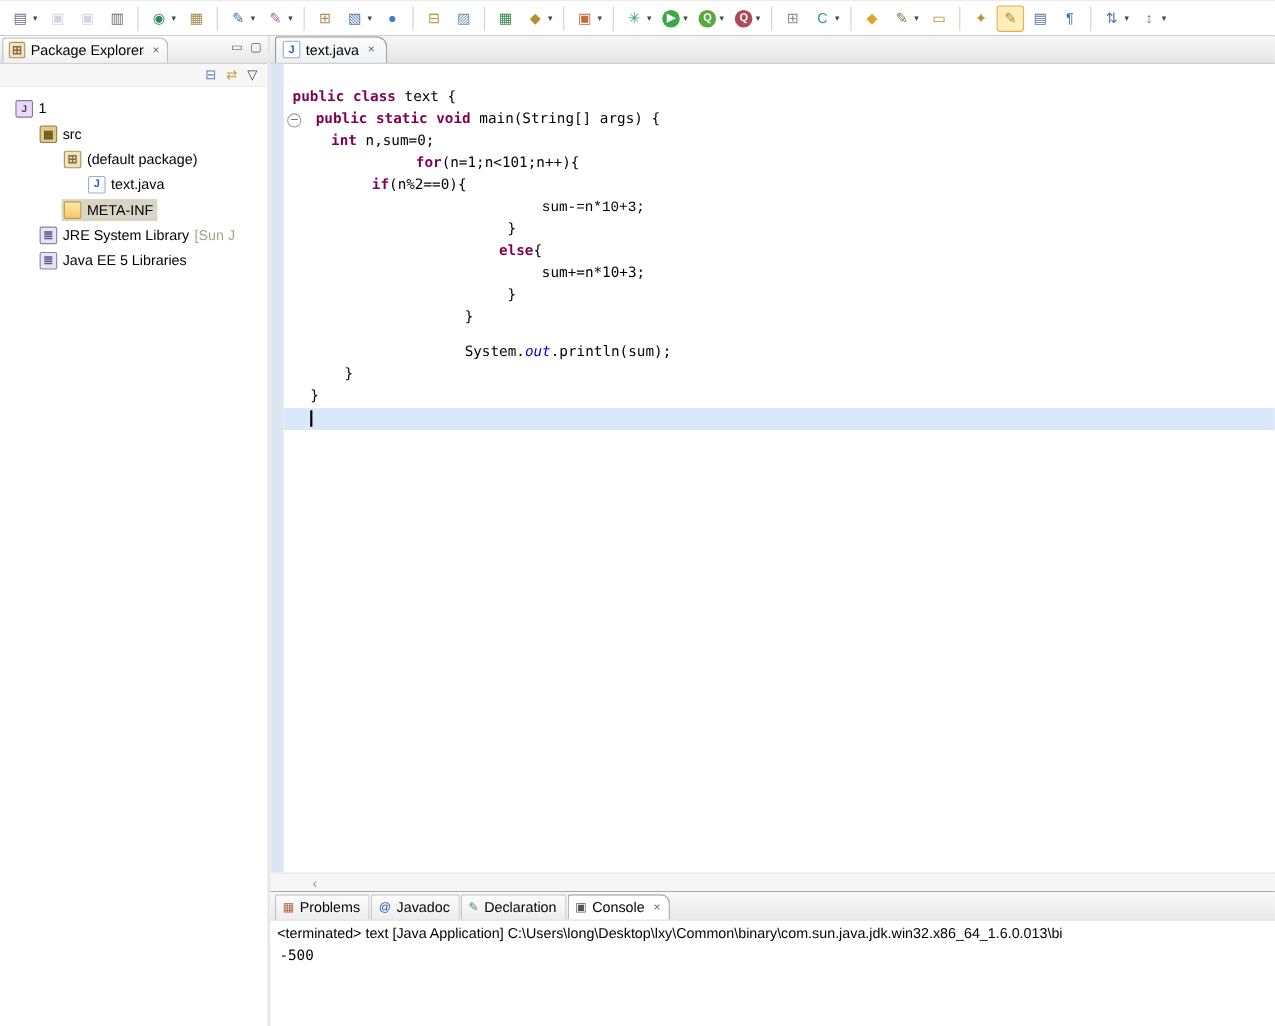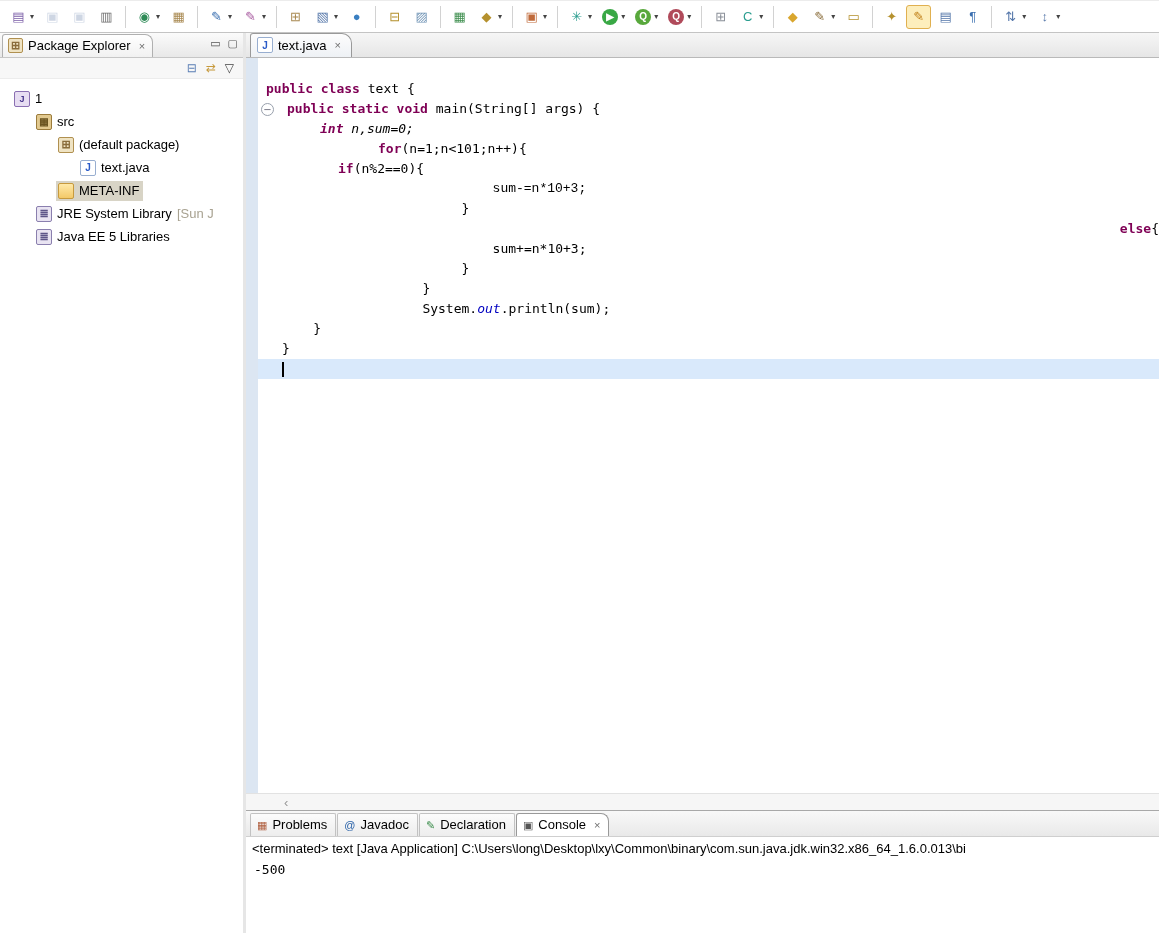--- a/index.html
+++ b/index.html
@@ -294,30 +294,30 @@
             <span>text.java</span>
             <span class="tab-close">×</span>
           </span>
         </div>
         <div class="editor-body">
           <div class="ruler"></div>
           <div class="code-host" id="code">
             <span class="fold-marker">−</span>
           <div class="code-line" style="padding-left: 8px;"><span class="tk-k">public</span><span class="tk-p"> </span><span class="tk-k">class</span><span class="tk-p"> text {</span></div>
               <div class="code-line" style="padding-left: 29px;"><span class="tk-k">public</span><span class="tk-p"> </span><span class="tk-k">static</span><span class="tk-p"> </span><span class="tk-k">void</span><span class="tk-p"> main(String[] args) {</span></div>
-              <div class="code-line" style="padding-left: 62px; font-style: italic;"><span class="tk-k">int</span><span class="tk-p"> n,sum=0;</span></div>
+              <div class="code-line" style="padding-left: 43px;"><span class="tk-k">int</span><span class="tk-p"> n,sum=0;</span></div>
               <div class="code-line" style="padding-left: 120px;"><span class="tk-k">for</span><span class="tk-p">(n=1;n&lt;101;n++){</span></div>
               <div class="code-line" style="padding-left: 80px;"><span class="tk-k">if</span><span class="tk-p">(n%2==0){</span></div>
               <div class="code-line" style="padding-left: 234.6px; font-family: Liberation Mono, monospace;"><span class="tk-p">sum-=n*10+3;</span></div>
               <div class="code-line" style="padding-left: 203.4px;"><span class="tk-p">}</span></div>
-              <div class="code-line" style="padding-left: 195.6px; text-align: right;"><span class="tk-k">else</span><span class="tk-p">{</span></div>
+              <div class="code-line" style="padding-left: 195.6px;"><span class="tk-k">else</span><span class="tk-p">{</span></div>
               <div class="code-line" style="padding-left: 234.6px;"><span class="tk-p">sum+=n*10+3;</span></div>
               <div class="code-line" style="padding-left: 203.4px;"><span class="tk-p">}</span></div>
               <div class="code-line" style="padding-left: 164.4px;"><span class="tk-p">}</span></div>
-              <div class="code-line" style="padding-left: 164.4px;"><span class="tk-p">System.</span><span class="tk-f">out</span><span class="tk-p">.println(sum);</span></div>
+              <div class="code-line" style="padding-left: 164.4px; margin-top: 12px;"><span class="tk-p">System.</span><span class="tk-f">out</span><span class="tk-p">.println(sum);</span></div>
               <div class="code-line" style="padding-left: 55.2px;"><span class="tk-p">}</span></div>
               <div class="code-line" style="padding-left: 24px;"><span class="tk-p">}</span></div>
               <div class="code-line current" style="padding-left: 24px;"><span class="caret"></span></div>
             </div>
         </div>
         <div class="hscroll">
           <span class="arr">‹</span>
         </div>
       </section>
 

